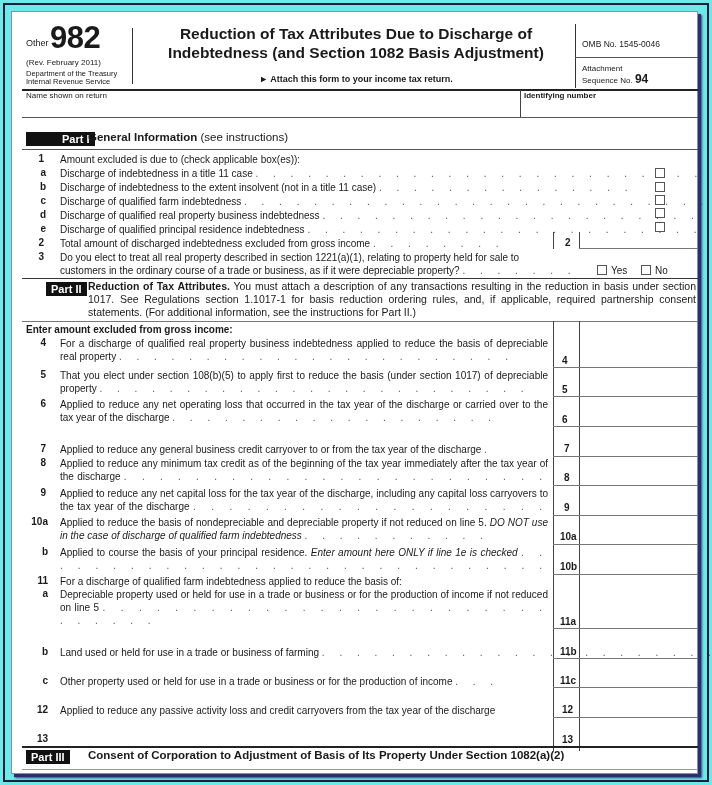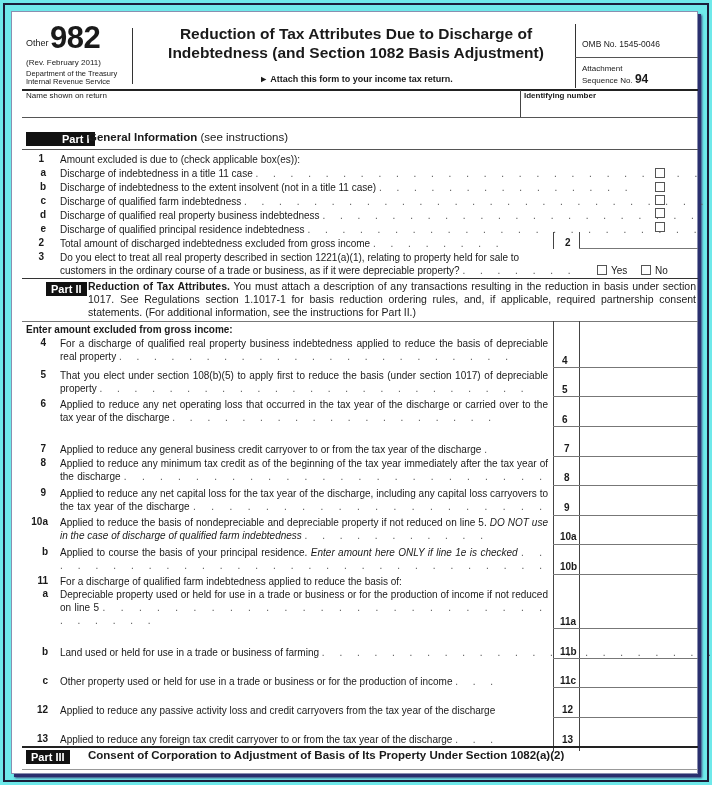--- a/index.html
+++ b/index.html
@@ -227,21 +227,20 @@
   <div class="abs" style="left:568px;top:647px;width:118px;height:28px;"></div>
   <div class="hline" style="left:541px;top:675px;width:145px;"></div>
 
   <div class="num" style="left:8px;top:692px;width:28px;">12</div>
   <div class="row" style="left:48px;top:692px;">Applied to reduce any passive activity loss and credit carryovers from the tax year of the discharge</div>
   <div class="line-box-label" style="left:550px;top:692px;">12</div>
   <div class="abs" style="left:568px;top:676px;width:118px;height:29px;"></div>
   <div class="hline" style="left:541px;top:705px;width:145px;"></div>
 
   <div class="num" style="left:8px;top:721px;width:28px;">13</div>
-  <div class="row" style="left:48px;top:721px;"><span>Applied to reduce any foreign tax credit carryover to or from the tax year of the discharge</span> <span class="dots">. . .</span></div>
   <div class="line-box-label" style="left:550px;top:722px;">13</div>
   <div class="abs" style="left:568px;top:706px;width:118px;height:28px;"></div>
   <div class="hline" style="left:10px;top:734px;width:676px;background:#222;height:1.5px;"></div>
 
   <div class="abs part-badge part3-badge" style="top:738px;">Part III</div>
   <div class="abs part3-title" style="top:737px;">Consent of Corporation to Adjustment of Basis of Its Property Under Section 1082(a)(2)</div>
   <div class="abs bottom-rule" style="top:757px;"></div>
 </div>
 
 </body></html>

